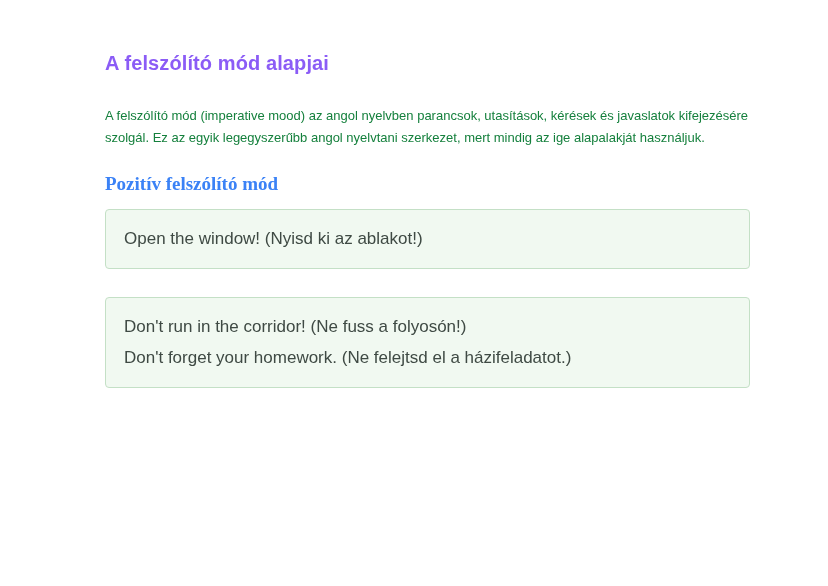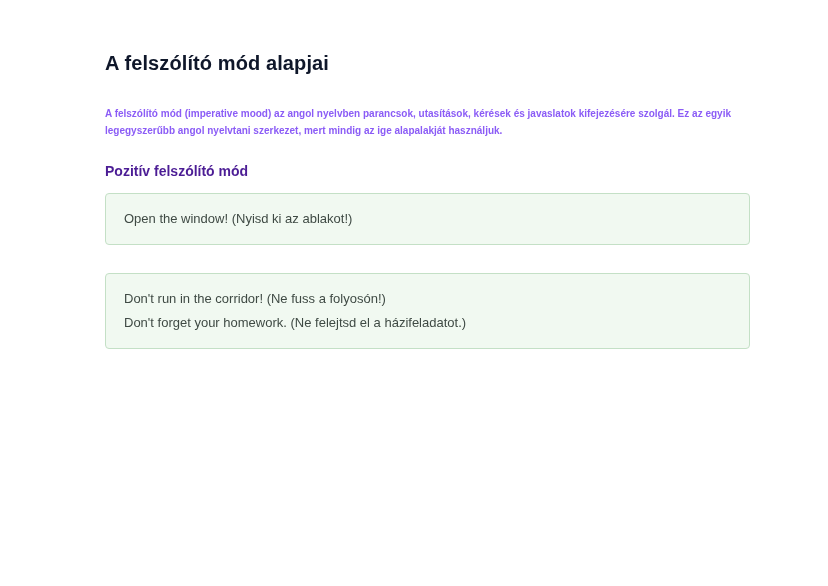--- a/index.html
+++ b/index.html
@@ -16,54 +16,54 @@
     width: 828px;
     height: 586px;
     padding: 52px 78px 40px 105px;
   }
 
   .content {
     width: 645px;
   }
 
   h1.title {
-    color: #0f172a;
+    color: #8b5cf6;
     font-size: 20px;
     font-weight: 700;
     letter-spacing: 0.1px;
     margin-bottom: 30px;
   }
 
   p.body-text {
-    color: #8b5cf6;
-    font-size: 10px;
+    color: #15803d;
+    font-size: 13px;
     line-height: 1.7;
     margin-bottom: 24px;
-    font-weight: bold;
   }
 
   h2.section-heading {
-    color: #4c1d95;
-    font-size: 14px;
+    color: #3b82f6;
+    font-size: 19px;
     font-weight: 700;
     margin-top: 4px;
     margin-bottom: 14px;
+    font-family: Liberation Serif, serif;
   }
 
   .example-box {
     background: #f1f9f1;
     border: 1px solid #c4e0c6;
     border-radius: 4px;
     padding: 13px 18px;
     margin-bottom: 28px;
   }
 
   .example-box p.example-line {
     color: #3f4a44;
-    font-size: 13px;
+    font-size: 17px;
     line-height: 1.85;
   }
 </style>
 </head>
 <body>
 
 <div class="page">
   <main class="content">
 
     <h1 class="title">A felszólító mód alapjai</h1>

